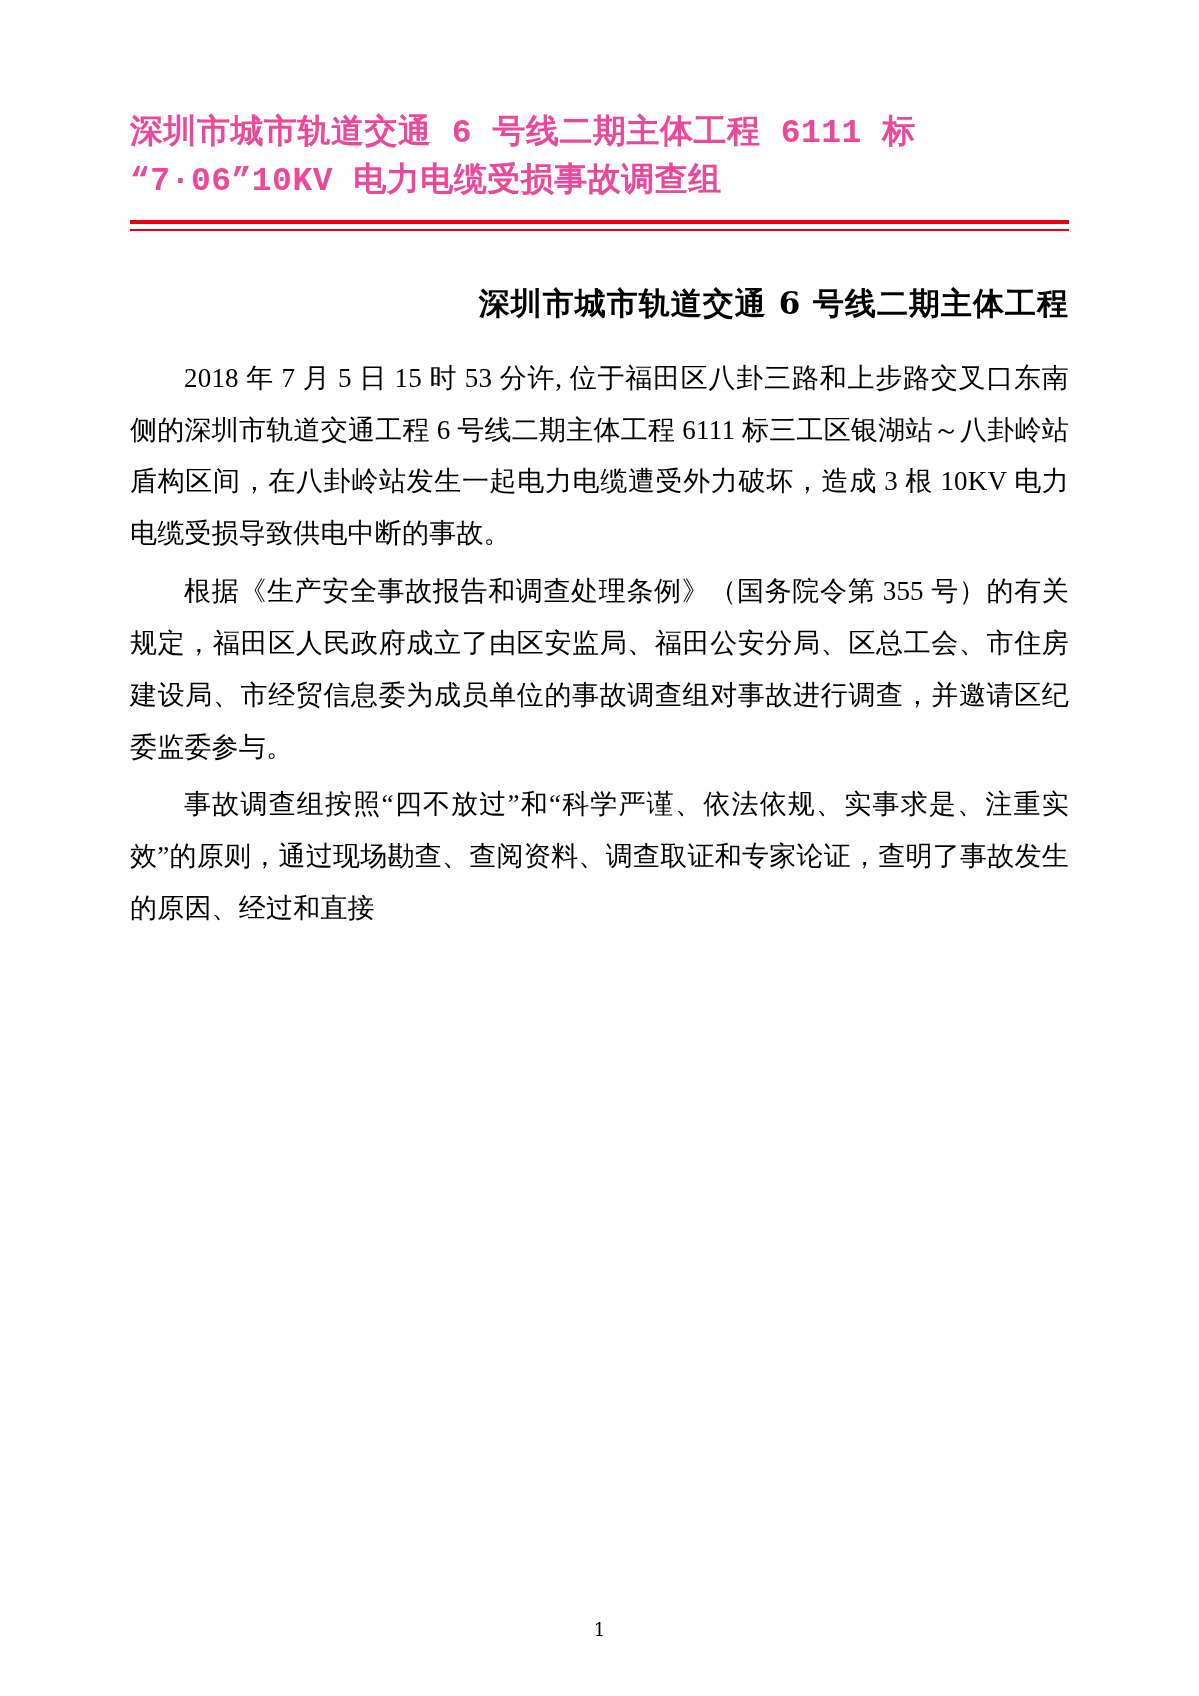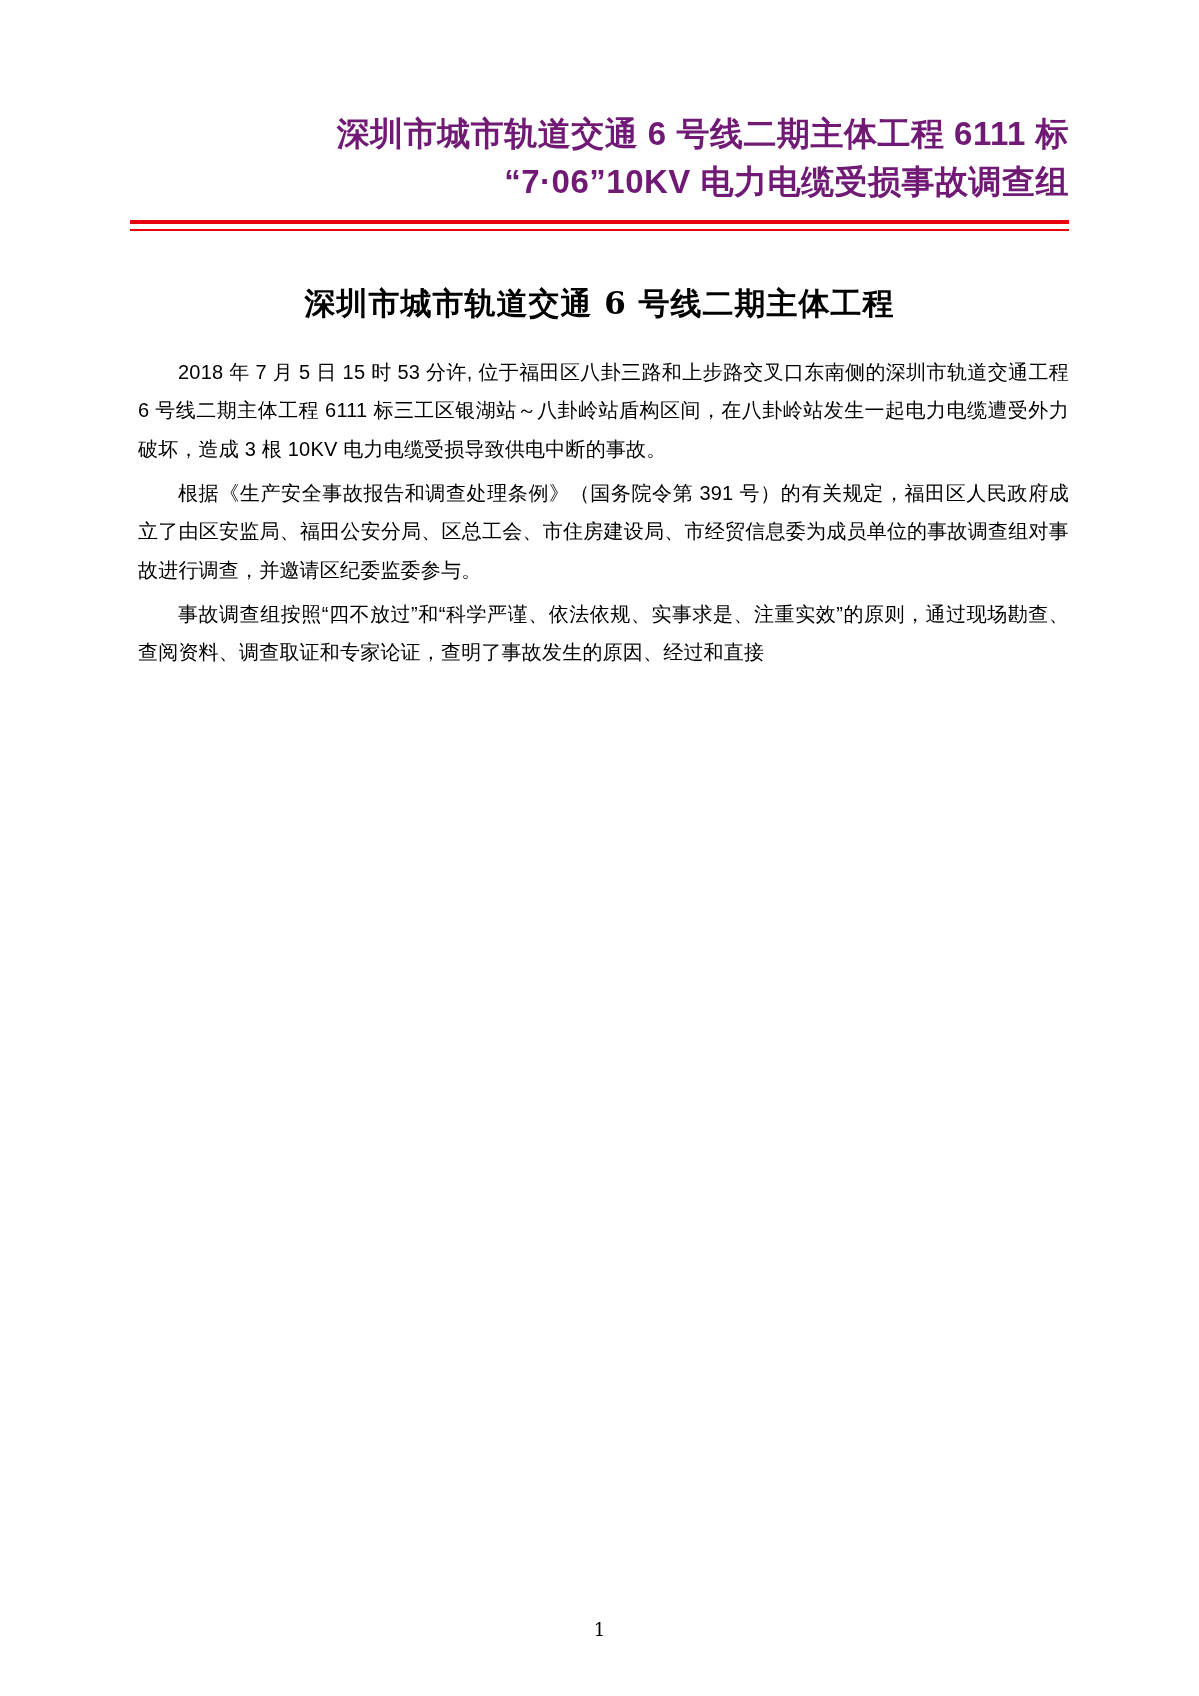--- a/index.html
+++ b/index.html
@@ -18,23 +18,23 @@
   .page {
     width: 1199px;
     height: 1696px;
     box-sizing: border-box;
     padding: 110px 130px 40px 130px;
     position: relative;
   }
 
   
   .letterhead {
-    text-align: right;
-    color: #701a75;
-    font-family: Liberation Sans, sans-serif;
+    text-align: left;
+    color: #ec4899;
+    font-family: Liberation Mono, monospace;
     font-weight: bold;
     letter-spacing: 0.5px;
   }
   .letterhead .lh-line {
     font-size: 33px;
     line-height: 1.45;
     white-space: nowrap;
   }
   .lh-rule-wrap {
     margin-top: 14px;
@@ -47,44 +47,44 @@
   .lh-rule-thin {
     height: 2px;
     background: #e8000d;
     width: 100%;
     margin-top: 5px;
   }
 
   
   .doc-title {
     margin-top: 48px;
-    text-align: center;
+    text-align: right;
     font-size: 31px;
     font-weight: bold;
     line-height: 1.55;
     letter-spacing: 1px;
     font-family: "DejaVu Serif", "Liberation Serif", serif;
   }
   .doc-title .t-line {
     display: block;
   }
 
   
   .body-text {
     margin-top: 26px;
   }
   .para {
-    font-size: 20px;
+    font-size: 27px;
     line-height: 1.92;
     text-align: justify;
     text-align-last: left;
     text-justify: inter-ideograph;
     text-indent: 2em;
-    margin: 0 0 6px 8px;
-    font-family: Liberation Sans, sans-serif;
+    margin: 0 0 6px 0;
+    font-family: Liberation Serif, serif;
     letter-spacing: 0.2px;
   }
 
   
   .page-number {
     position: absolute;
     bottom: 56px;
     left: 0;
     right: 0;
     text-align: center;
@@ -106,19 +106,19 @@
       <div class="lh-rule-thin"></div>
     </div>
   </div>
 
   <div class="doc-title">
     <span class="t-line">深圳市城市轨道交通 6 号线二期主体工程</span>
   </div>
 
   <div class="body-text">
     <p class="para">2018 年 7 月 5 日 15 时 53 分许, 位于福田区八卦三路和上步路交叉口东南侧的深圳市轨道交通工程 6 号线二期主体工程 6111 标三工区银湖站～八卦岭站盾构区间，在八卦岭站发生一起电力电缆遭受外力破坏，造成 3 根 10KV 电力电缆受损导致供电中断的事故。</p>
-    <p class="para">根据《生产安全事故报告和调查处理条例》（国务院令第 391 号）的有关规定，福田区人民政府成立了由区安监局、福田公安分局、区总工会、市住房建设局、市经贸信息委为成员单位的事故调查组对事故进行调查，并邀请区纪委监委参与。</p>
+    <p class="para">根据《生产安全事故报告和调查处理条例》（国务院令第 355 号）的有关规定，福田区人民政府成立了由区安监局、福田公安分局、区总工会、市住房建设局、市经贸信息委为成员单位的事故调查组对事故进行调查，并邀请区纪委监委参与。</p>
     <p class="para">事故调查组按照“四不放过”和“科学严谨、依法依规、实事求是、注重实效”的原则，通过现场勘查、查阅资料、调查取证和专家论证，查明了事故发生的原因、经过和直接</p>
   </div>
 
   <div class="page-number">1</div>
 
 </div>
 
 </body></html>

